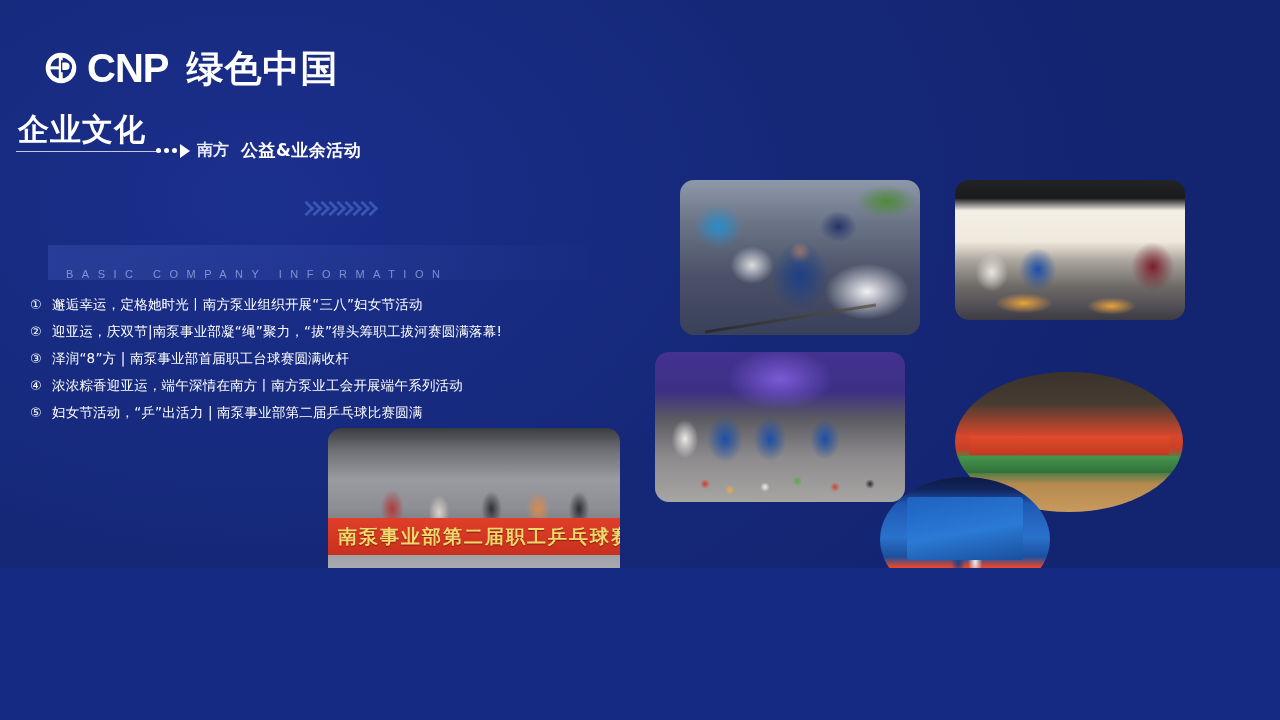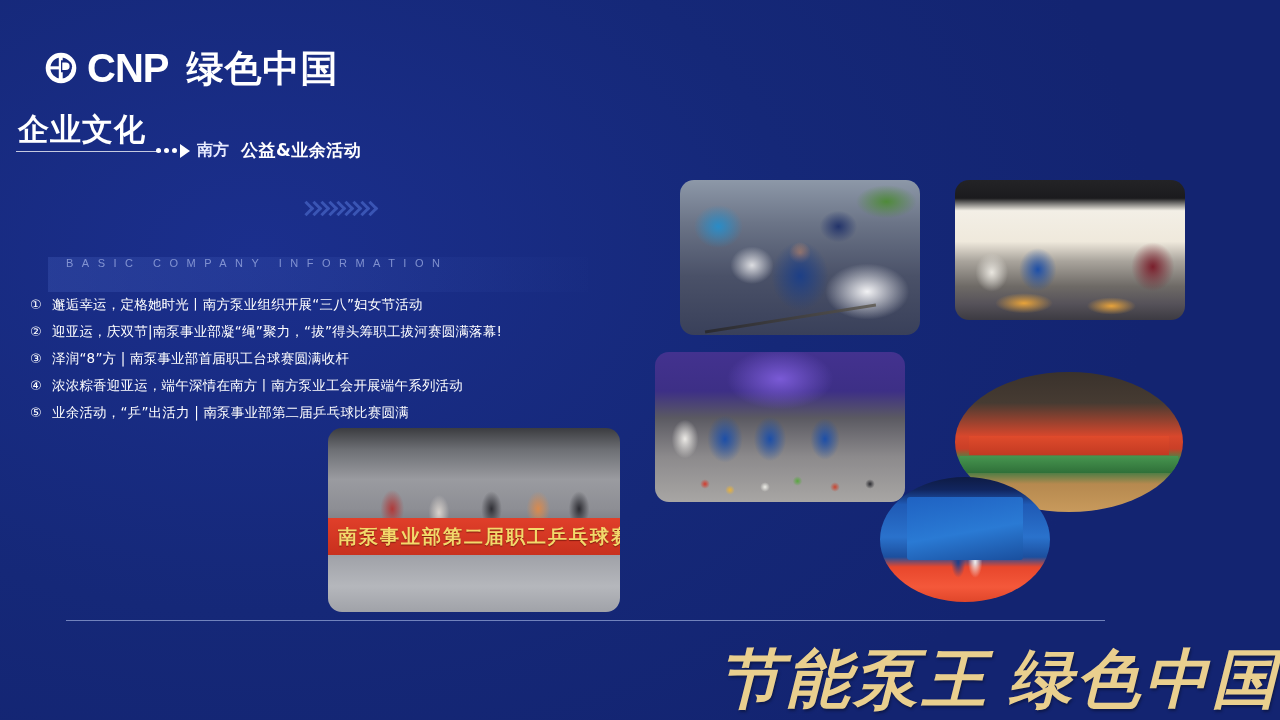--- a/index.html
+++ b/index.html
@@ -5,21 +5,21 @@
 <style>
   * { box-sizing: border-box; margin: 0; padding: 0; }
   html, body {
     width: 1280px; height: 720px;
     overflow: hidden;
     background: #152a83;
     font-family: "Liberation Sans", "DejaVu Sans", sans-serif;
   }
   .slide {
     position: relative;
-    width: 1280px; height: 720px;
+    width: 1280px; height: 568px;
     background: #18297e;
     background-image:
       radial-gradient(ellipse 900px 600px at 20% 35%, #1b2f8d 0%, #152878 60%, #132471 100%);
     overflow: hidden;
   }
 
   
   .logo-block {
     position: absolute; left: 44px; top: 48px;
     display: flex; align-items: center; gap: 9px;
@@ -108,24 +108,24 @@
     display: block;
     width: 8px; height: 8px;
     border-top: 3px solid #3a55b4;
     border-right: 3px solid #3a55b4;
     transform: rotate(45deg);
     margin-top: 7px;
   }
 
   
   .band {
-    position: absolute; left: 48px; top: 257px;
+    position: absolute; left: 48px; top: 245px;
     width: 540px; height: 35px;
     background: linear-gradient(90deg, rgba(70,96,190,.32) 0%, rgba(62,88,180,.20) 55%, rgba(50,74,160,.02) 100%);
-    display: flex; align-items: flex-start;
+    display: flex; align-items: flex-end;
   }
   .band-text {
     color: rgba(185,200,245,.62);
     font-size: 11px;
     letter-spacing: 8.5px;
     font-weight: 400;
     padding-left: 18px;
     white-space: nowrap;
     font-family: "Liberation Sans", "DejaVu Sans", sans-serif;
   }
@@ -374,21 +374,21 @@
     <div class="li">
       <span class="num">③</span>
       <span class="txt">泽润“8”方 | 南泵事业部首届职工台球赛圆满收杆</span>
     </div>
     <div class="li">
       <span class="num">④</span>
       <span class="txt">浓浓粽香迎亚运，端午深情在南方丨南方泵业工会开展端午系列活动</span>
     </div>
     <div class="li">
       <span class="num">⑤</span>
-      <span class="txt">业余活动，“乒”出活力 | 南泵事业部第二届乒乓球比赛圆满</span>
+      <span class="txt">妇女节活动，“乒”出活力 | 南泵事业部第二届乒乓球比赛圆满</span>
     </div>
   </div>
 
   <div class="photo rounded" id="p1">
     <div class="p1-bg"></div>
     <div class="p1-rope"></div>
   </div>
 
   <div class="photo rounded" id="p2">
     <div class="p2-bg"></div>

